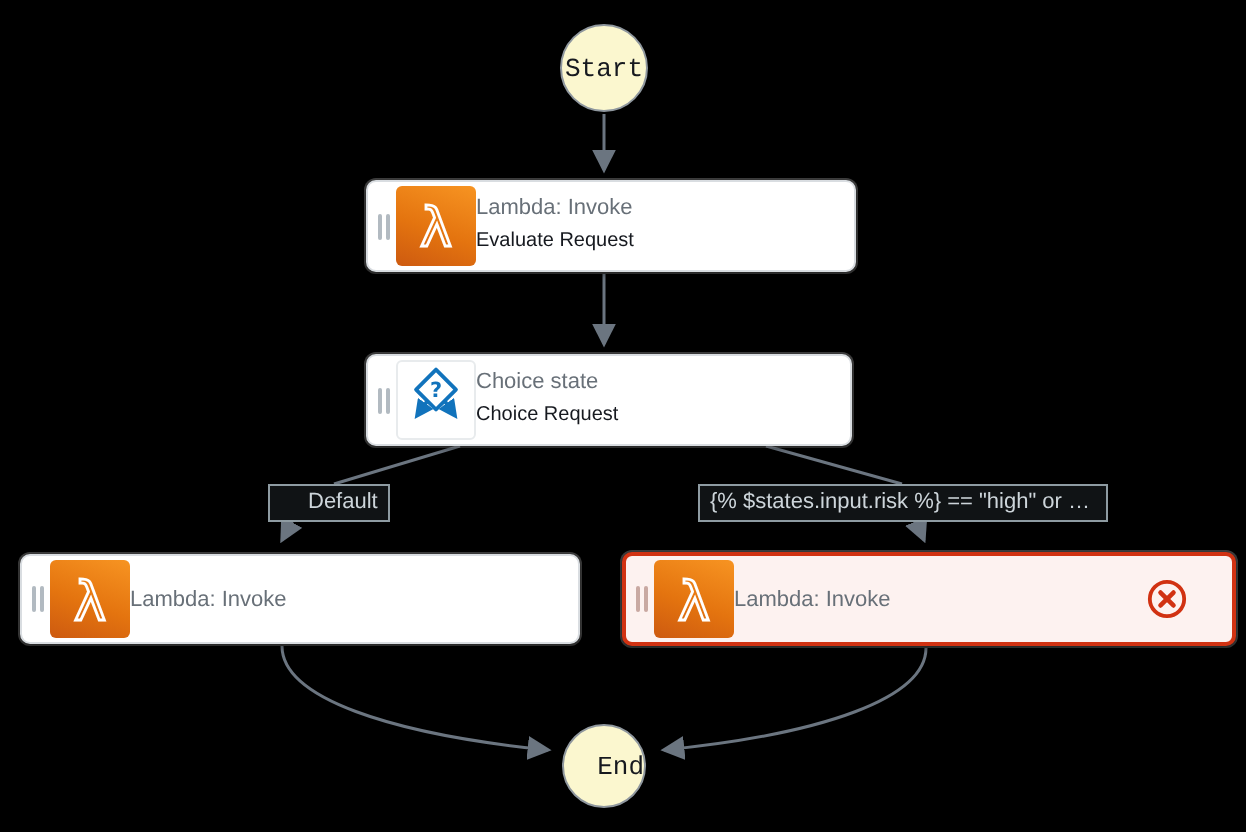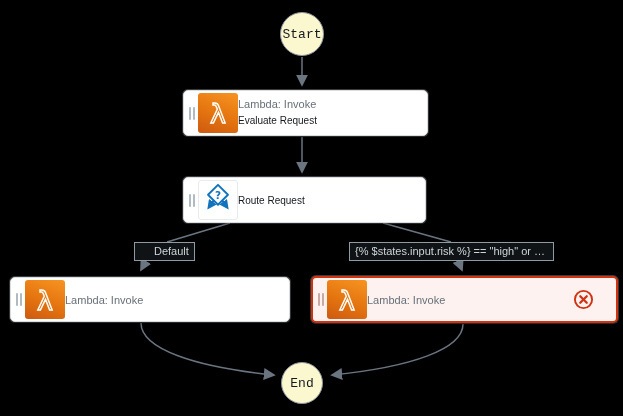--- a/index.html
+++ b/index.html
@@ -98,21 +98,22 @@
         </defs>
         <g stroke="#1173bc" stroke-width="2" fill="none" stroke-linejoin="round">
           <path d="M20 4 L30.5 14.5 L20 25 L9.5 14.5 Z"></path>
           <path d="M15.5 20.5 L10.5 27.5" marker-end="url(#charw)"></path>
           <path d="M24.5 20.5 L29.5 27.5" marker-end="url(#charw)"></path>
         </g>
         <text x="20" y="18.5" text-anchor="middle" font-family="DejaVu Sans" font-size="11" font-weight="bold" fill="#1173bc">?</text>
       </svg>
     </div>
     <div class="texts">
-      <span class="name-label">Route Request</span>
+      <span class="type-label">Choice state</span>
+      <span class="name-label">Choice Request</span>
     </div>
   </div>
 
   <div class="edge-label" style="left:134px;top:242px;padding-left:19px;">Default</div>
   <div class="edge-label" style="left:349px;top:242px;max-width:205px;overflow:hidden;text-overflow:ellipsis;">{% $states.input.risk %} == "high" or {%…</div>
 
   <div class="state" style="left:10px;top:277px;width:280px;height:45px;">
     <span class="handle">
         <i></i>
         <i></i>
@@ -144,17 +145,17 @@
       <svg width="21" height="21" viewBox="0 0 22 22">
         <circle cx="11" cy="11" r="9" fill="none" stroke="#d13212" stroke-width="2"></circle>
         <g stroke="#d13212" stroke-width="2.4" stroke-linecap="round">
           <path d="M7.6 7.6 L14.4 14.4"></path>
           <path d="M14.4 7.6 L7.6 14.4"></path>
         </g>
       </svg>
     </div>
   </div>
 
-  <div class="terminal" style="left:281px;top:362px;width:42px;height:42px;">
+  <div class="terminal" style="left:281px;top:362px;width:42px;height:42px;justify-content:flex-end;">
     <span>End</span>
   </div>
 
 </div>
 
 </body></html>

